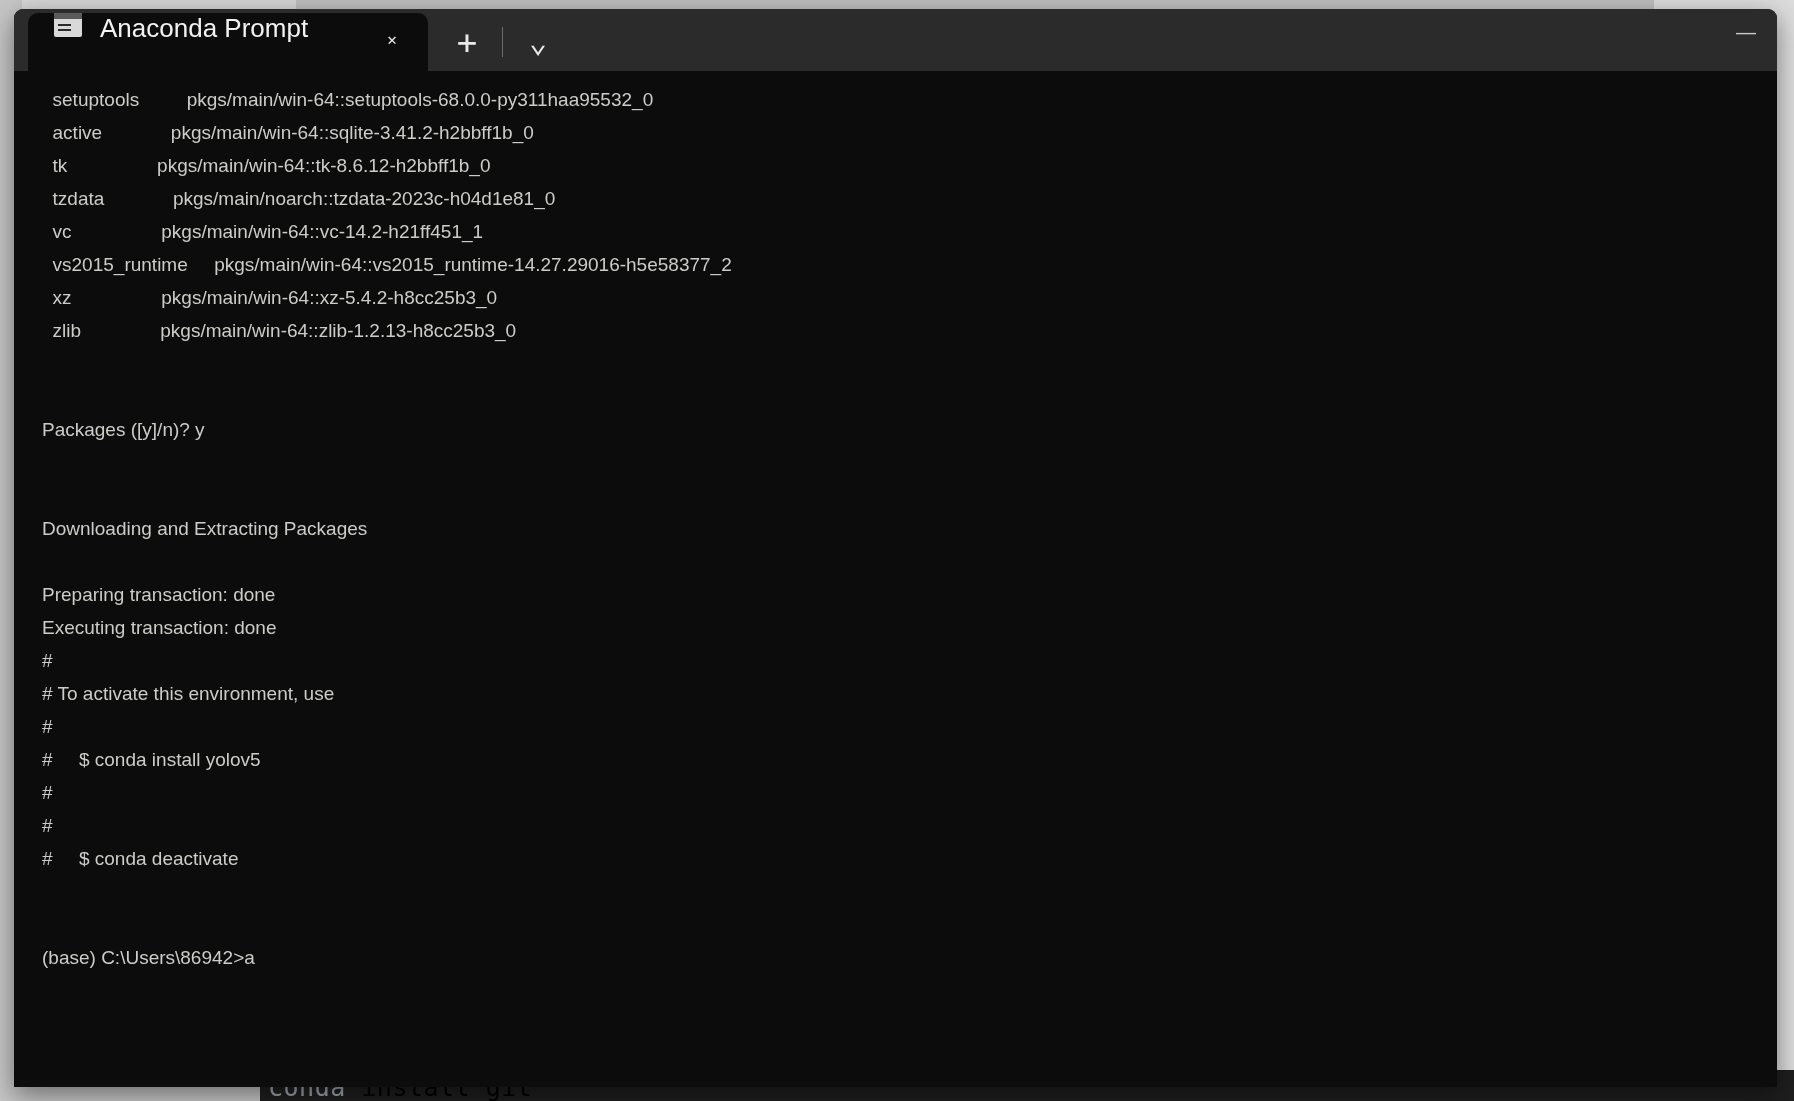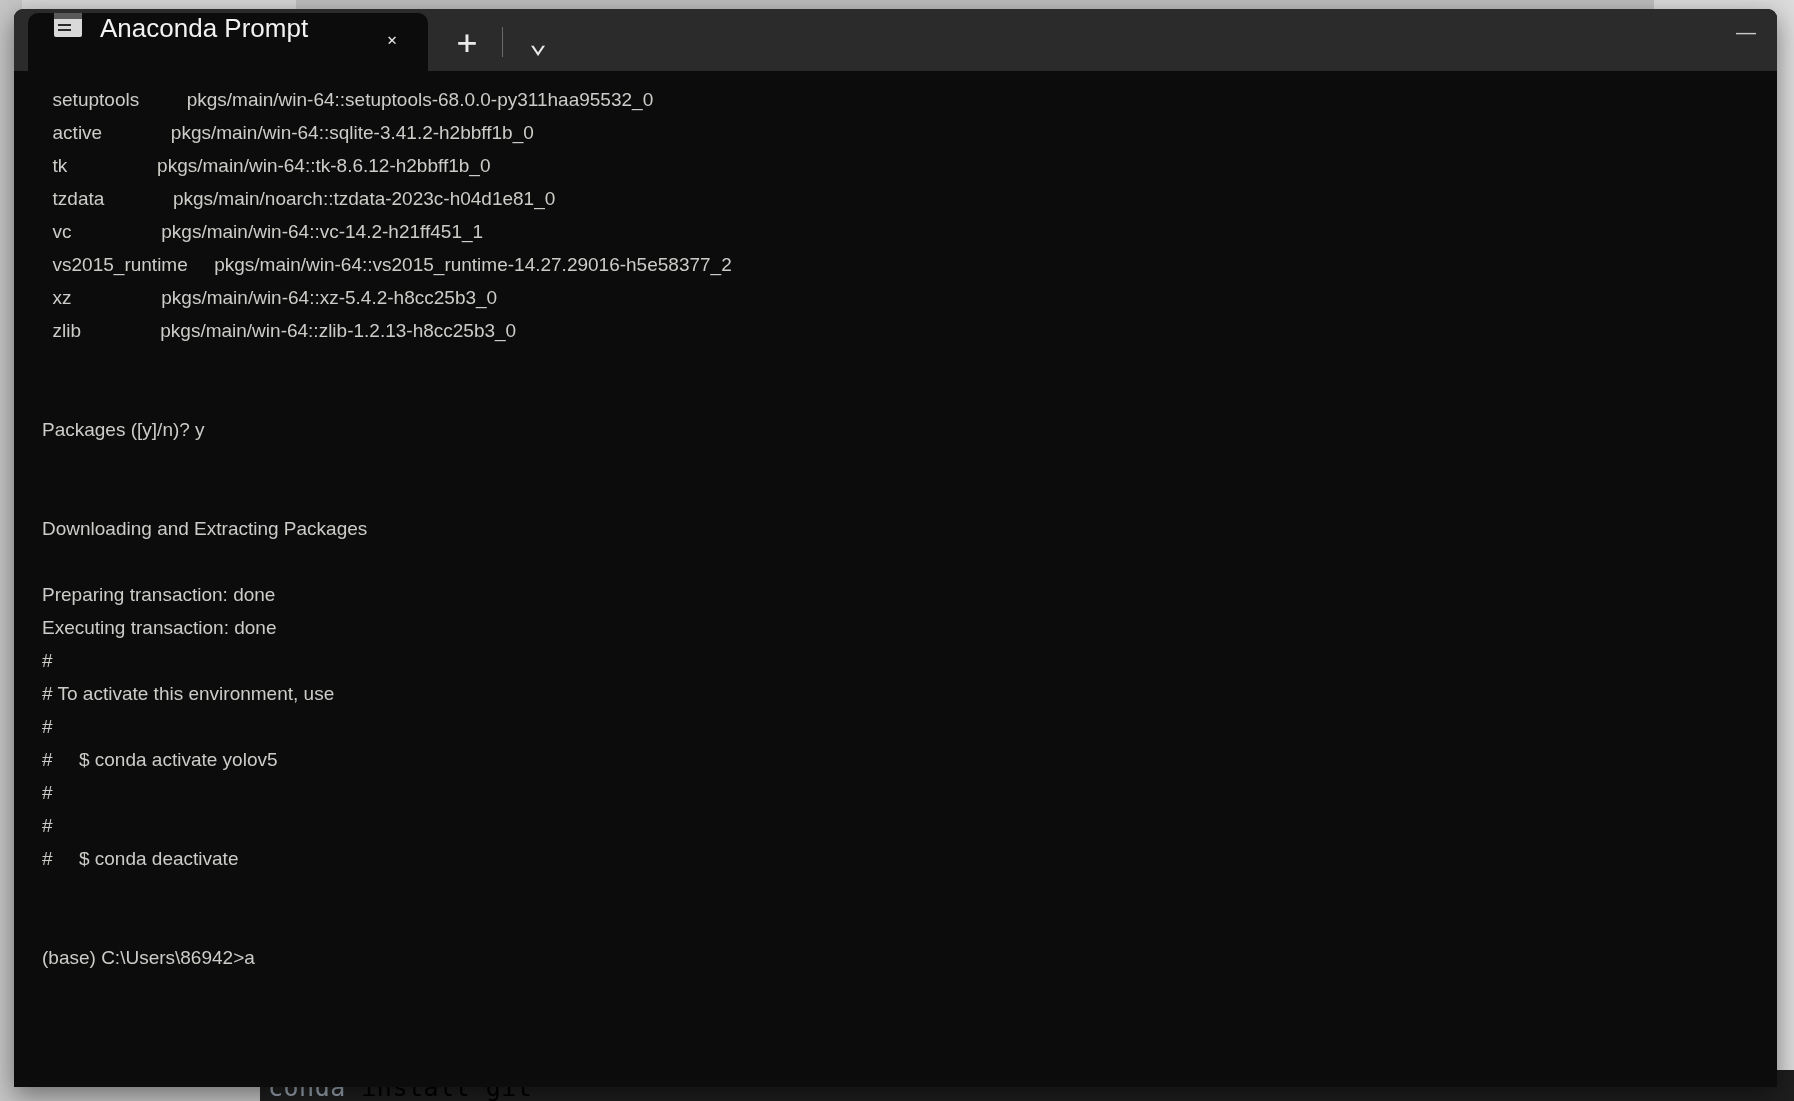--- a/index.html
+++ b/index.html
@@ -277,21 +277,21 @@
         <div class="line">Packages ([y]/n)? y</div>
         <div class="line blank"> </div>
         <div class="line blank"> </div>
         <div class="line">Downloading and Extracting Packages</div>
         <div class="line blank"> </div>
         <div class="line">Preparing transaction: done</div>
         <div class="line">Executing transaction: done</div>
         <div class="line">#</div>
         <div class="line"># To activate this environment, use</div>
         <div class="line">#</div>
-        <div class="line">#     $ conda activate yolov5</div>
+        <div class="line">#     $ conda install yolov5</div>
         <div class="line">#</div>
         <div class="line">#</div>
         <div class="line">#     $ conda deactivate</div>
         <div class="line blank"> </div>
         <div class="line blank"> </div>
         <div class="line">(base) C:\Users\86942&gt;a</div>
       </div>
 
   </div>
 </div>

